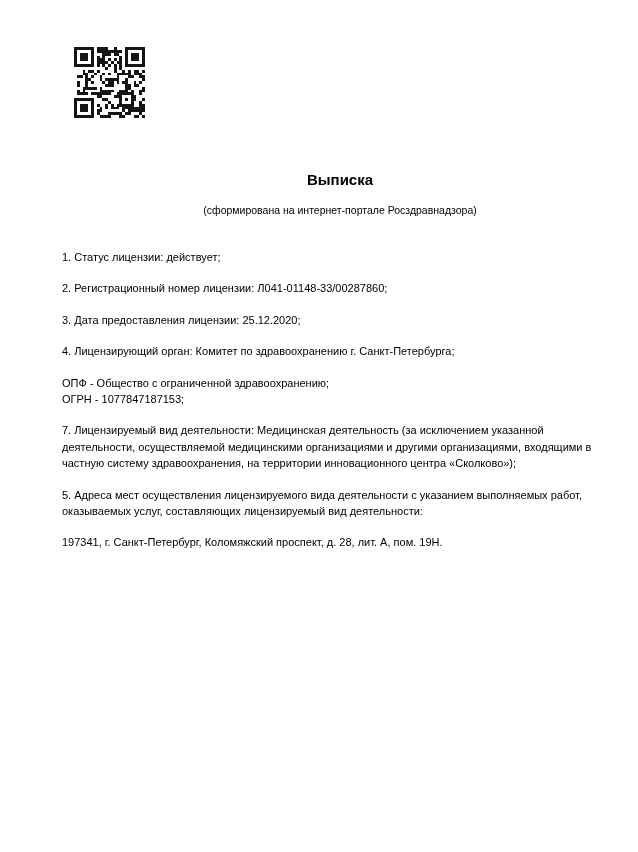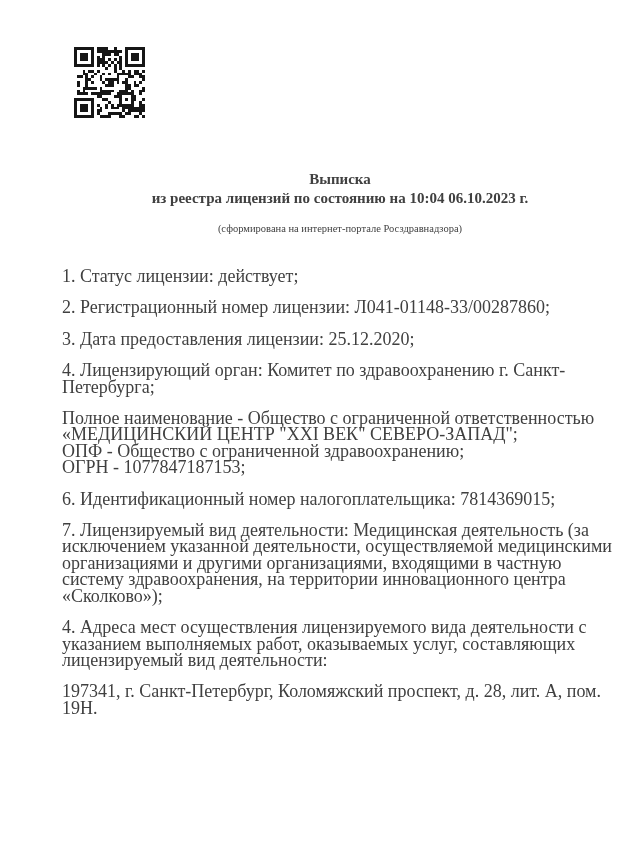--- a/index.html
+++ b/index.html
@@ -1,22 +1,22 @@
 <!DOCTYPE html>
 <html><head>
 <meta charset="utf-8">
 <style>
   html, body { margin: 0; padding: 0; background: #ffffff; }
   .page {
     position: relative;
     width: 638px;
     height: 732px;
     background: #ffffff;
-    font-family: Liberation Serif, serif;
-    color: #404040;
+    font-family: Liberation Sans, sans-serif;
+    color: #000000;
     overflow: hidden;
   }
   .qr {
     position: absolute;
     left: 74px;
     top: 47px;
     width: 71px;
     height: 71px;
   }
   .qr svg { display: block; width: 71px; height: 71px; }
@@ -33,21 +33,21 @@
     line-height: 19px;
   }
   .note {
     text-align: center;
     font-size: 10.5px;
     line-height: 14px;
     margin-top: 14px;
   }
   .doc-body {
     margin-top: 32px;
-    font-size: 18px;
+    font-size: 11px;
     line-height: 16.4px;
   }
   .doc-body p { margin: 0 0 15px 0; }
   .org-line { display: block; }
 </style>
 </head>
 <body>
 
 <div class="page">
 
@@ -369,35 +369,32 @@
           <rect x="22" y="24" width="1" height="1"></rect>
           <rect x="24" y="24" width="1" height="1"></rect>
         </g>
       </svg>
   </div>
 
   <div class="content">
 
     <div class="title">
       <div>Выписка</div>
-      <div>из реестра лицензий по состоянию на 10:04 06.10.2023 г.</div>
     </div>
 
     <div class="note">(сформирована на интернет-портале Росздравнадзора)</div>
 
     <div class="doc-body">
       <p>1. Статус лицензии: действует;</p>
       <p>2. Регистрационный номер лицензии: Л041-01148-33/00287860;</p>
       <p>3. Дата предоставления лицензии: 25.12.2020;</p>
       <p>4. Лицензирующий орган: Комитет по здравоохранению г. Санкт-Петербурга;</p>
       <p>
-        <span class="org-line">Полное наименование - Общество с ограниченной ответственностью «МЕДИЦИНСКИЙ ЦЕНТР "XXI ВЕК" СЕВЕРО-ЗАПАД";</span>
         <span class="org-line">ОПФ - Общество с ограниченной здравоохранению;</span>
         <span class="org-line">ОГРН - 1077847187153;</span>
       </p>
-      <p>6. Идентификационный номер налогоплательщика: 7814369015;</p>
       <p>7. Лицензируемый вид деятельности: Медицинская деятельность (за исключением указанной деятельности, осуществляемой медицинскими организациями и другими организациями, входящими в частную систему здравоохранения, на территории инновационного центра «Сколково»);</p>
-      <p>4. Адреса мест осуществления лицензируемого вида деятельности с указанием выполняемых работ, оказываемых услуг, составляющих лицензируемый вид деятельности:</p>
+      <p>5. Адреса мест осуществления лицензируемого вида деятельности с указанием выполняемых работ, оказываемых услуг, составляющих лицензируемый вид деятельности:</p>
       <p>197341, г. Санкт-Петербург, Коломяжский проспект, д. 28, лит. А, пом. 19Н.</p>
     </div>
 
   </div>
 </div>
 
 </body></html>

